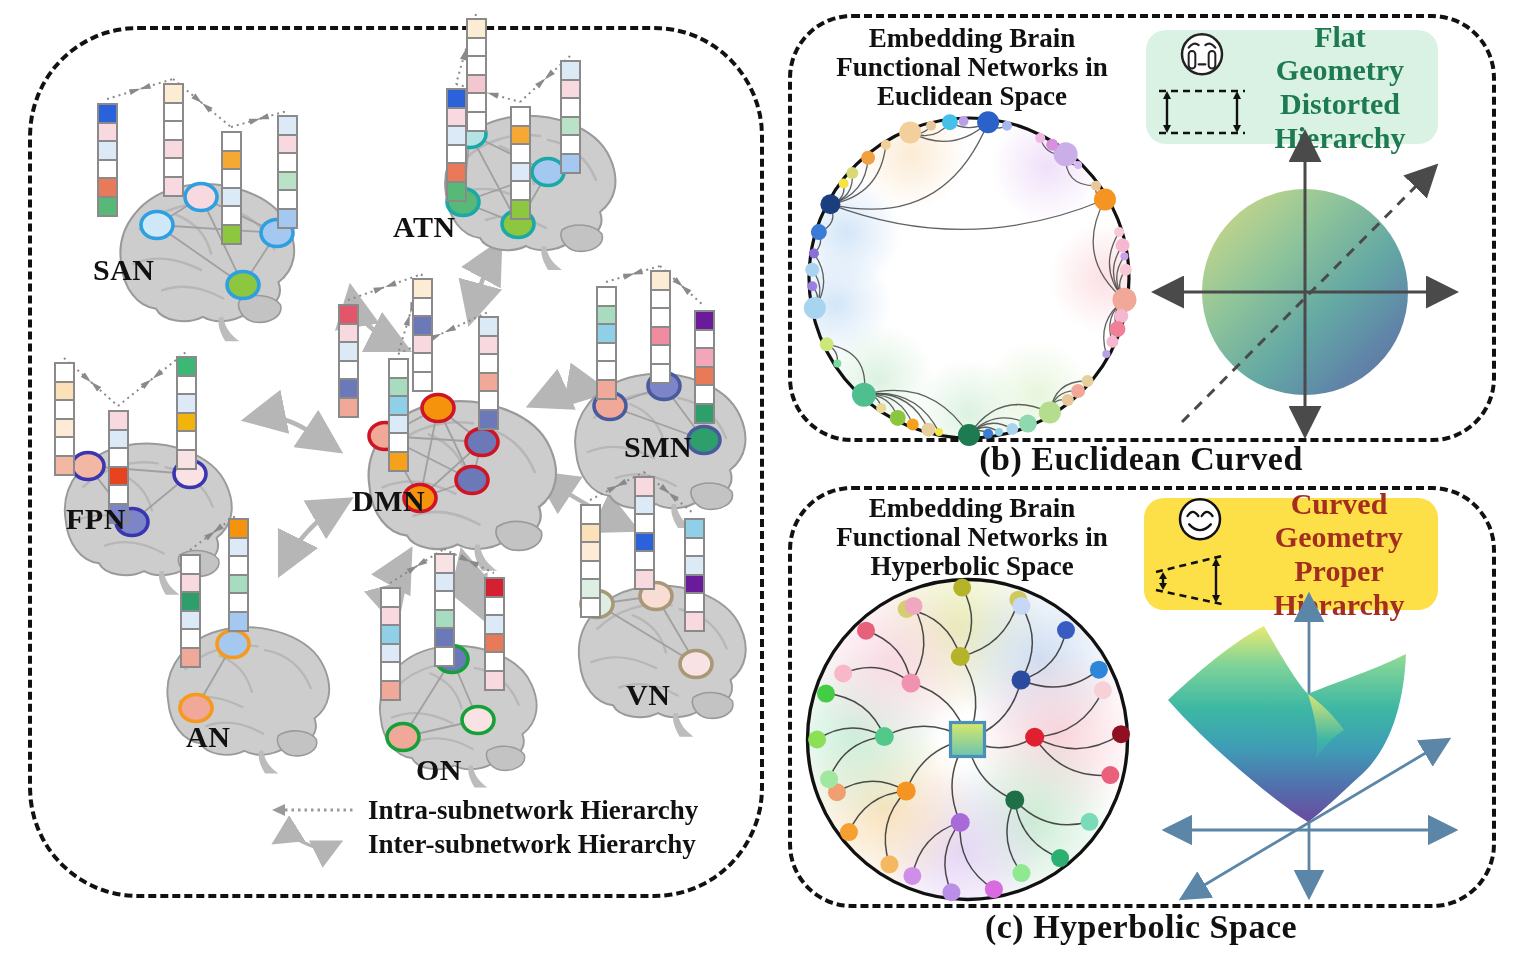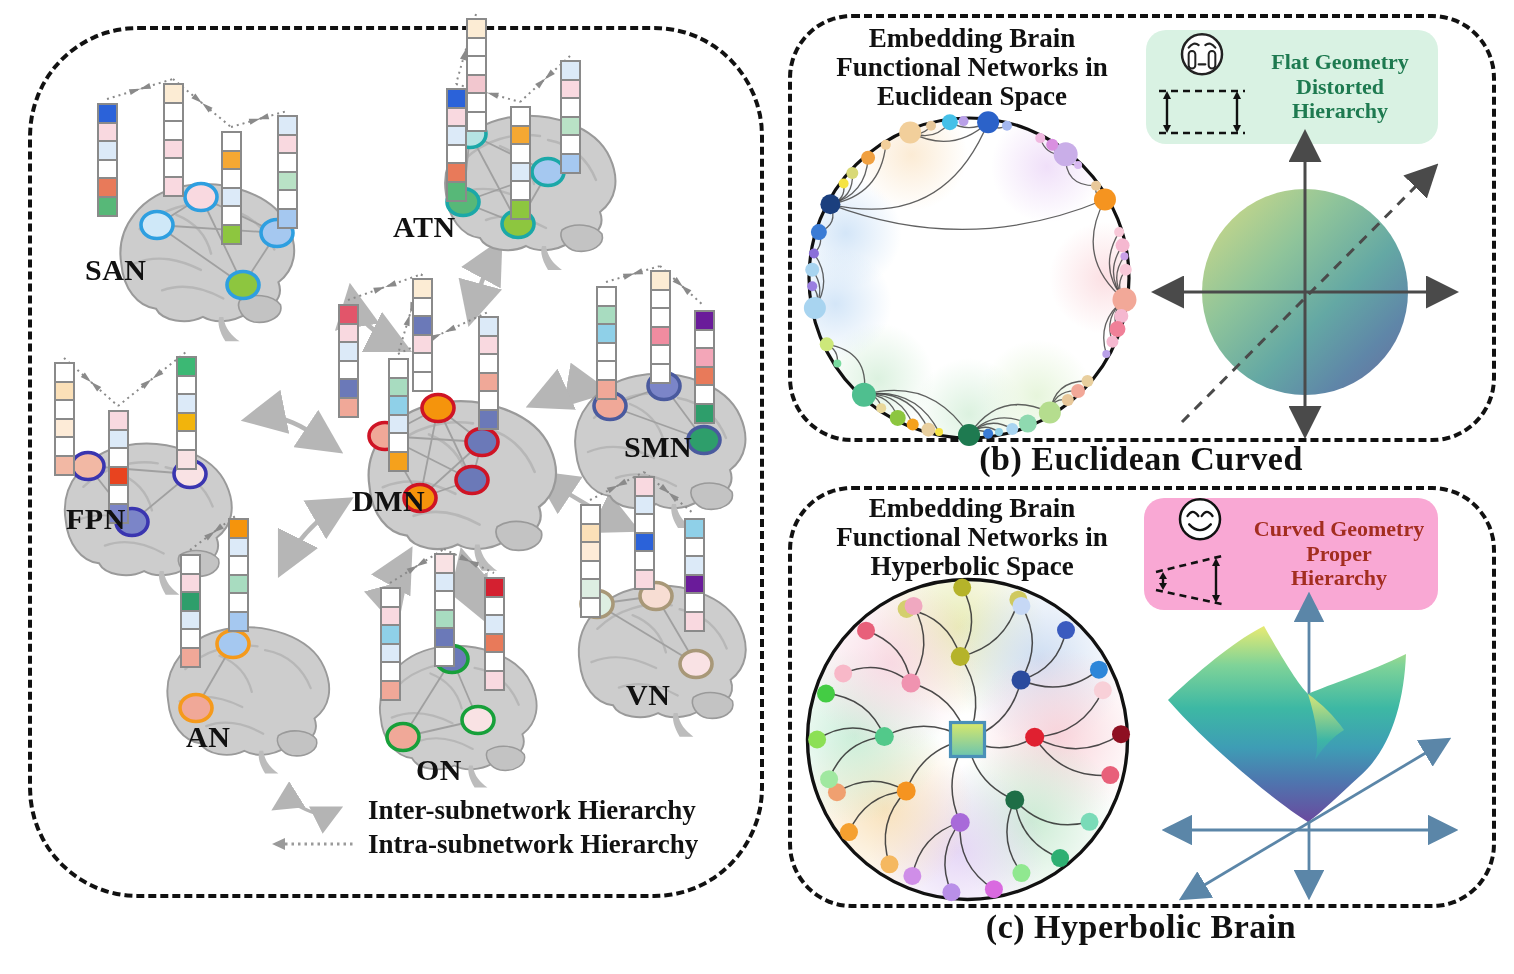--- a/index.html
+++ b/index.html
@@ -16,21 +16,21 @@
   #capB{left:788px;top:440px;width:706px;font-size:34px;}
   #capC{left:788px;top:908px;width:706px;font-size:34px;}
   .ptitle{position:absolute;width:356px;text-align:center;font-weight:bold;font-size:27px;
           line-height:1.07;color:#111;white-space:pre-line;}
   #titleB{left:794px;top:24px;}
   #titleC{left:794px;top:494px;}
   .badge{position:absolute;border-radius:20px;display:flex;align-items:center;padding:6px 8px;box-sizing:border-box;}
   #badgeB{left:1146px;top:30px;width:292px;height:114px;}
   #badgeC{left:1144px;top:498px;width:294px;height:112px;}
   .badge-left{display:flex;flex-direction:column;align-items:center;width:96px;flex:0 0 auto;}
-  .badge-text{flex:1;text-align:center;font-weight:bold;font-size:22px;line-height:1.12;white-space:pre-line;}
+  .badge-text{flex:1;text-align:center;font-weight:bold;font-size:30px;line-height:1.12;white-space:pre-line;}
   .bgroup{position:absolute;width:280px;height:280px;}
   .gsvg{position:absolute;left:0;top:0;}
   .strip{position:absolute;display:flex;flex-direction:column;}
   .sq{width:21px;height:21px;border:2.4px solid #8a8a8a;box-sizing:border-box;margin-top:-2.4px;}
   .sq:first-child{margin-top:0;}
   .net-label{position:absolute;font-weight:bold;font-size:30px;color:#111;letter-spacing:.5px;}
   .legend{position:absolute;left:268px;top:794px;display:flex;flex-direction:column;gap:2px;}
   .lrow{display:flex;align-items:center;gap:8px;height:32px;}
   .ltext{font-weight:bold;font-size:27px;color:#111;}
   .licon{display:inline-flex;width:92px;justify-content:flex-start;}
@@ -120,21 +120,21 @@
           <div class="sq" style="background: rgb(141, 198, 63);"></div>
         </div>
         <div class="strip" style="left: 202px; top: 30px;">
           <div class="sq" style="background: rgb(220, 234, 248);"></div>
           <div class="sq" style="background: rgb(249, 217, 224);"></div>
           <div class="sq" style="background: rgb(255, 255, 255);"></div>
           <div class="sq" style="background: rgb(185, 226, 198);"></div>
           <div class="sq" style="background: rgb(255, 255, 255);"></div>
           <div class="sq" style="background: rgb(165, 200, 240);"></div>
         </div>
-        <div class="net-label" style="left: 10px; top: 168px;">SAN</div>
+        <div class="net-label" style="left: 18px; top: 168px;">SAN</div>
       </div>
       <div class="bgroup" style="left: 408px; top: 22px;">
         <svg class="gsvg" width="280" height="280" viewBox="0 0 280 280">
           <g transform="translate(22,80) scale(1)">
             <path d="M 16 92 C 10 56 36 24 76 16 C 118 8 166 24 180 56 C 190 78 186 98 170 110 C 176 126 162 140 144 136 C 134 148 110 152 96 144 C 80 152 56 148 50 136 C 32 134 18 116 16 92 Z" fill="#cdcdcd" stroke="#9a9a9a" stroke-width="2"></path>
             <path d="M 132 128 C 144 120 164 122 172 132 C 175 143 162 151 146 149 C 136 147 128 136 132 128 Z" fill="#c3c3c3" stroke="#9a9a9a" stroke-width="1.6"></path>
             <path d="M 116 144 C 118 156 124 162 132 168 L 118 168 C 112 158 110 150 112 144 Z" fill="#bcbcbc"></path>
             <path d="M 34 58 C 54 38 84 30 110 34" fill="none" stroke="#b7b7b7" stroke-width="2.4" stroke-linecap="round"></path>
             <path d="M 28 92 C 52 82 74 88 94 98" fill="none" stroke="#b7b7b7" stroke-width="2.4" stroke-linecap="round"></path>
             <path d="M 118 38 C 142 42 158 58 166 78" fill="none" stroke="#b7b7b7" stroke-width="2.4" stroke-linecap="round"></path>
@@ -505,39 +505,39 @@
           <div class="sq" style="background: rgb(255, 255, 255);"></div>
           <div class="sq" style="background: rgb(249, 217, 224);"></div>
         </div>
         <div class="net-label" style="left: 74px; top: 186px;">VN</div>
       </div>
     </div>
 
   <div class="legend">
     <div class="lrow">
       <span class="licon">
+        <svg width="92" height="20" viewBox="0 0 92 20">
+          <polygon points="4,10 17,4 17,16" fill="#9a9a9a"></polygon>
+          <line x1="17" y1="10" x2="88" y2="10" stroke="#9a9a9a" stroke-width="3" stroke-dasharray="2.5 4"></line>
+        </svg>
+      </span>
+      <span class="ltext">Intra-subnetwork Hierarchy</span>
+    </div>
+    <div class="lrow">
+      <span class="licon">
         <svg width="92" height="30" viewBox="0 0 92 30">
           <defs>
             <marker id="lgA" markerWidth="9" markerHeight="9" refX="6" refY="4.5" orient="auto-start-reverse">
               <path d="M0 0 L9 4.5 L0 9 z" fill="#b4b4b4"></path>
             </marker>
           </defs>
           <path d="M 12 10 C 28 0, 42 28, 66 16" fill="none" stroke="#b4b4b4" stroke-width="3.4" marker-start="url(#lgA)" marker-end="url(#lgA)"></path>
         </svg>
       </span>
       <span class="ltext">Inter-subnetwork Hierarchy</span>
-    </div>
-    <div class="lrow">
-      <span class="licon">
-        <svg width="92" height="20" viewBox="0 0 92 20">
-          <polygon points="4,10 17,4 17,16" fill="#9a9a9a"></polygon>
-          <line x1="17" y1="10" x2="88" y2="10" stroke="#9a9a9a" stroke-width="3" stroke-dasharray="2.5 4"></line>
-        </svg>
-      </span>
-      <span class="ltext">Intra-subnetwork Hierarchy</span>
     </div>
   </div>
 
 
   <div class="pborder" id="borderB"></div>
   <div class="ptitle" id="titleB">Embedding Brain
 Functional Networks in
 Euclidean Space</div>
 
   <div class="badge" id="badgeB" style="background: rgb(217, 242, 227);">
@@ -733,21 +733,21 @@
       <line x1="10" y1="164" x2="300" y2="164" stroke="#4a4a4a" stroke-width="3" marker-start="url(#sax)" marker-end="url(#sax)"></line>
       <line x1="32" y1="294" x2="282" y2="42" stroke="#4a4a4a" stroke-width="3" stroke-dasharray="10 8" marker-end="url(#sax)"></line>
     </svg>
   <div class="caption" id="capB">(b) Euclidean Curved</div>
 
   <div class="pborder" id="borderC"></div>
   <div class="ptitle" id="titleC">Embedding Brain
 Functional Networks in
 Hyperbolic Space</div>
 
-  <div class="badge" id="badgeC" style="background: #f9a8d4; justify-content: space-between;">
+  <div class="badge" id="badgeC" style="background: #fde047; justify-content: space-between;">
     <div class="badge-left">
       <span>
         <svg width="52" height="50" viewBox="0 0 60 60">
           <circle cx="30" cy="28" r="24" fill="#ffffff" stroke="#111" stroke-width="3"></circle>
           <path d="M 15 24 q 6 -10 13 0" fill="none" stroke="#111" stroke-width="2.8" stroke-linecap="round"></path>
           <path d="M 32 24 q 6 -10 13 0" fill="none" stroke="#111" stroke-width="2.8" stroke-linecap="round"></path>
           <path d="M 17 34 q 13 14 26 0" fill="none" stroke="#111" stroke-width="2.8" stroke-linecap="round"></path>
         </svg>
       </span>
       <span>
@@ -906,15 +906,15 @@
     <marker id="hax" markerWidth="11" markerHeight="11" refX="8" refY="5.5" orient="auto-start-reverse">
           <path d="M 0 0 L 11 5.5 L 0 11 z" fill="#5b86a8"></path>
         </marker>
       </defs>
       <line x1="151" y1="8" x2="151" y2="300" stroke="#5b86a8" stroke-width="2.8" marker-start="url(#hax)" marker-end="url(#hax)"></line>
       <path d="M 10 108 C 48 72, 82 46, 106 34 C 124 66, 140 92, 150 102 C 172 92, 212 80, 248 62 C 246 112, 232 158, 202 184 C 180 204, 164 220, 150 230 C 118 210, 52 156, 10 108 Z" fill="url(#sgrad)"></path>
       <path d="M 150 102 C 158 128, 162 150, 157 168 C 166 154, 176 144, 186 138 C 176 124, 164 112, 150 102 Z" fill="url(#rgrad)" opacity="0.9"></path>
       <line x1="12" y1="238" x2="292" y2="238" stroke="#5b86a8" stroke-width="2.8" marker-start="url(#hax)" marker-end="url(#hax)"></line>
       <line x1="28" y1="304" x2="286" y2="150" stroke="#5b86a8" stroke-width="2.8" marker-start="url(#hax)" marker-end="url(#hax)"></line>
     </svg>
-  <div class="caption" id="capC">(c) Hyperbolic Brain</div>
+  <div class="caption" id="capC">(c) Hyperbolic Space</div>
 
 </div>
 
 </body></html>

